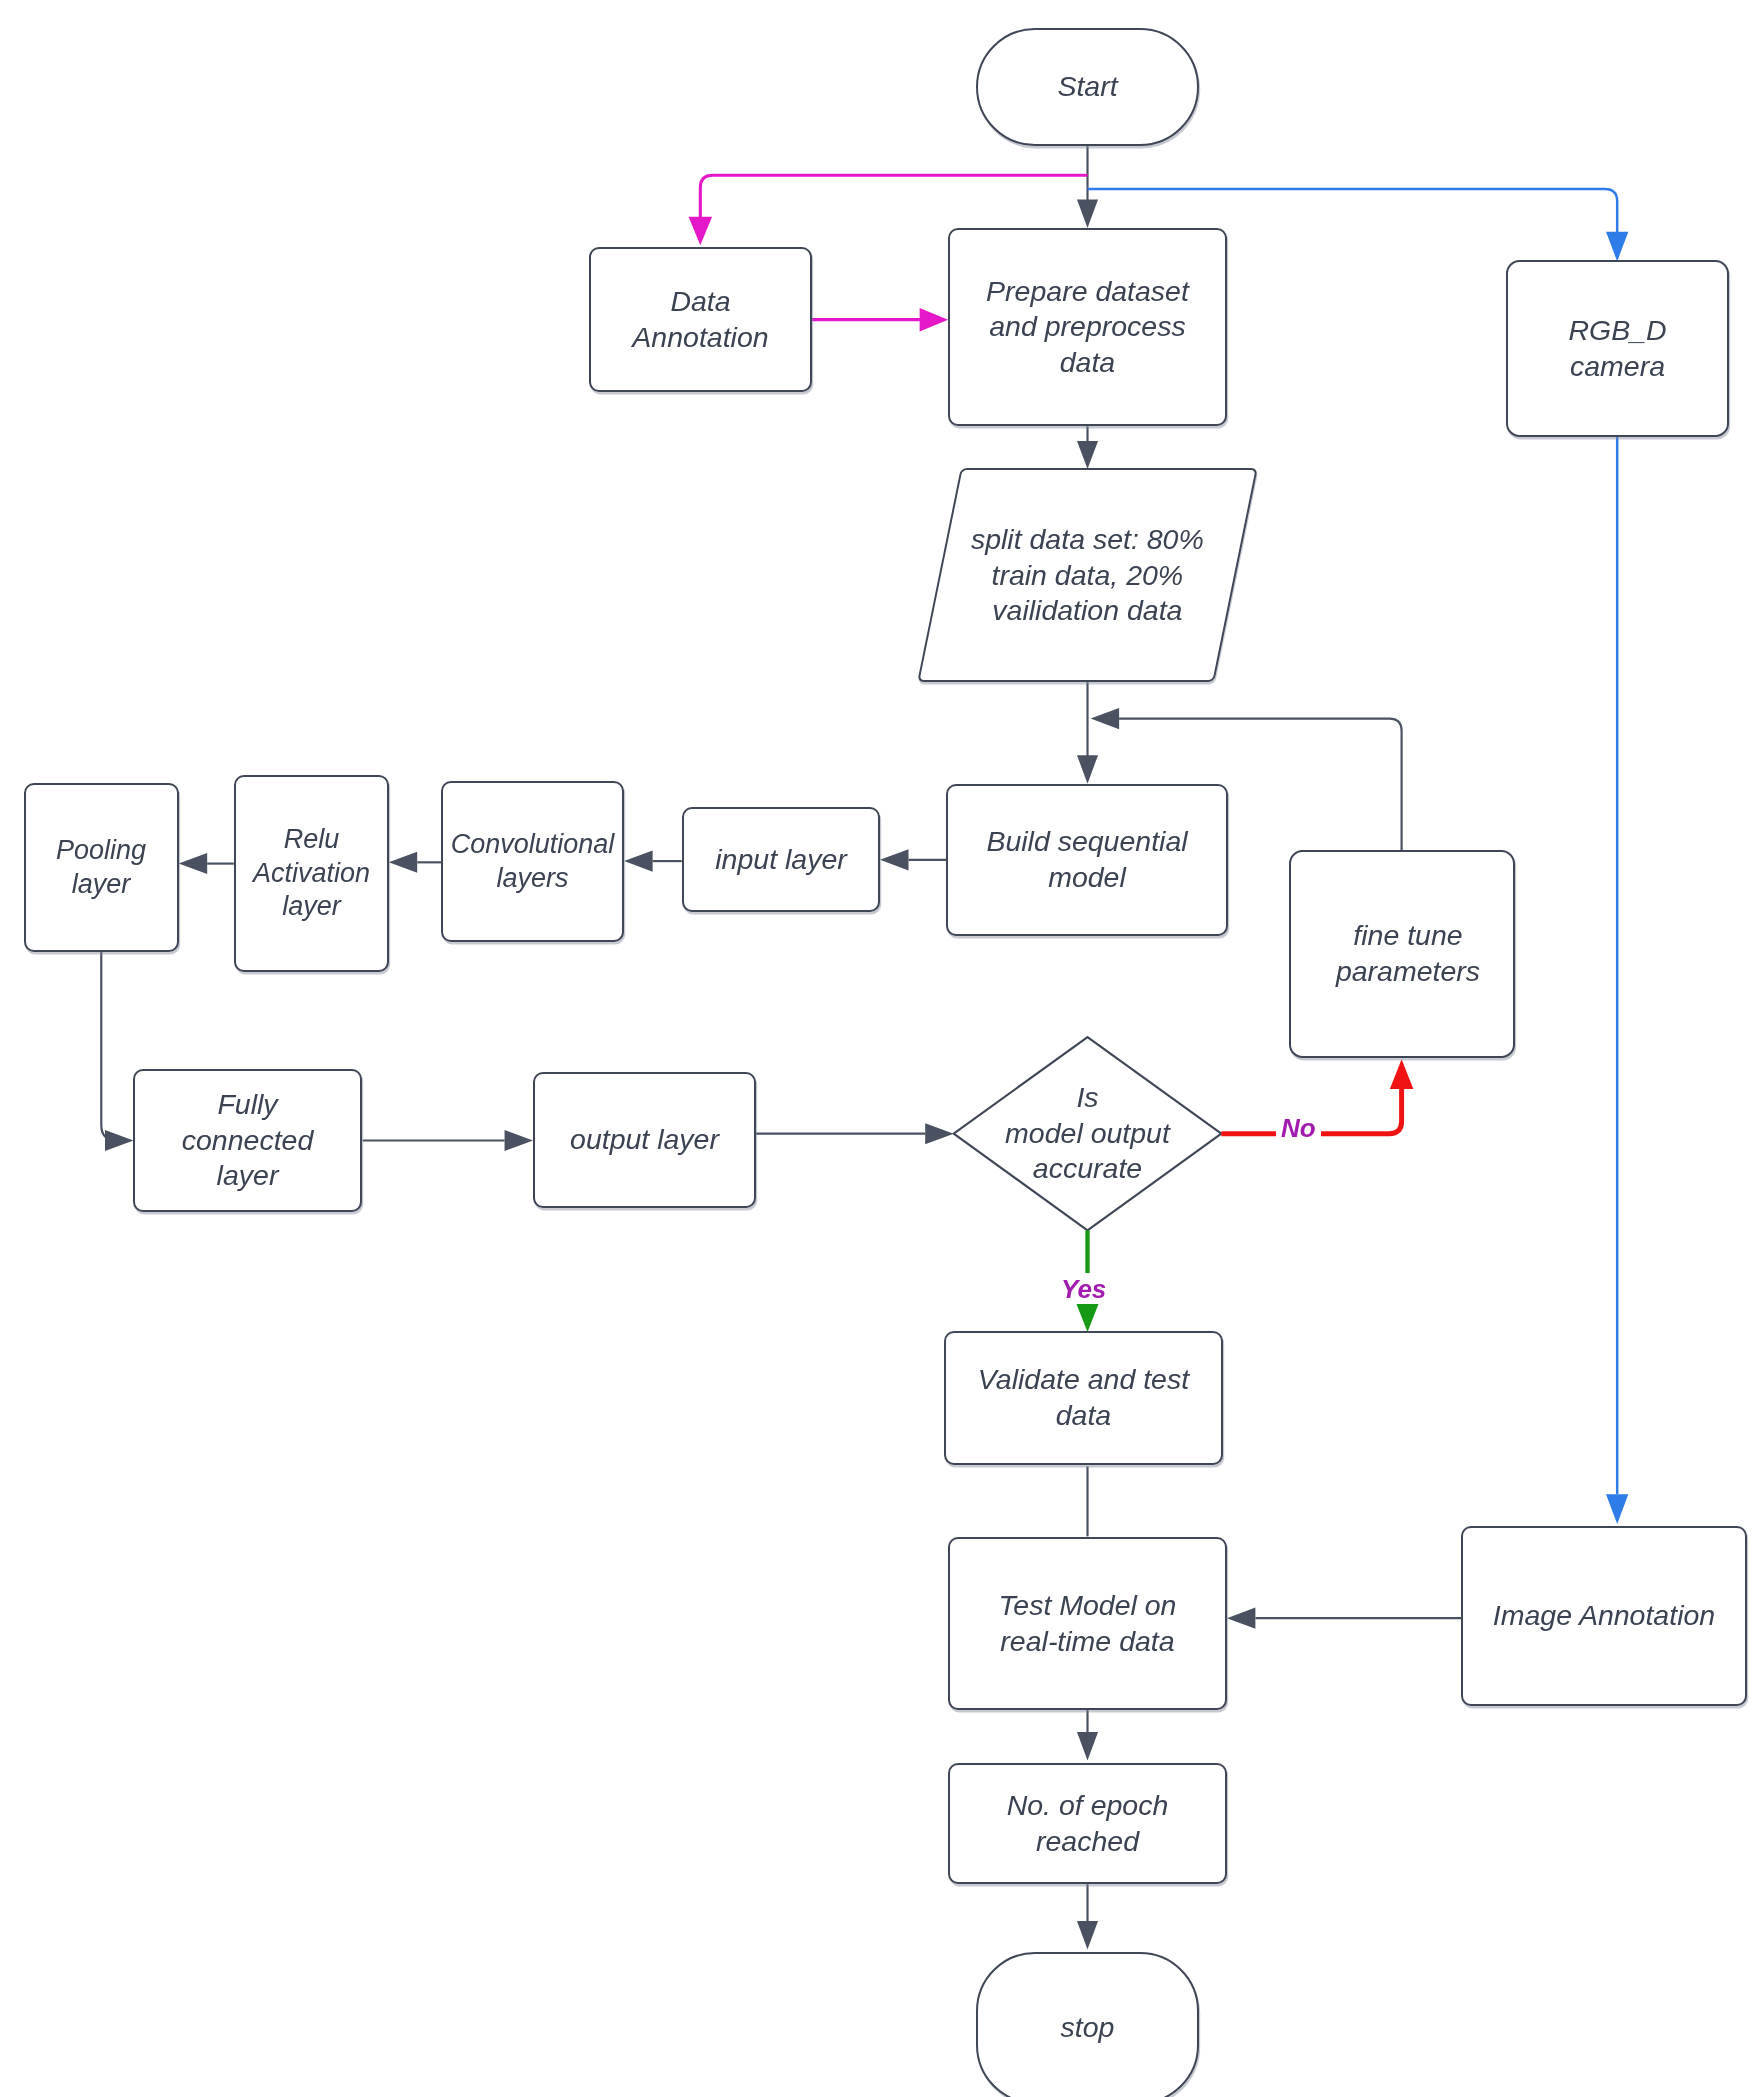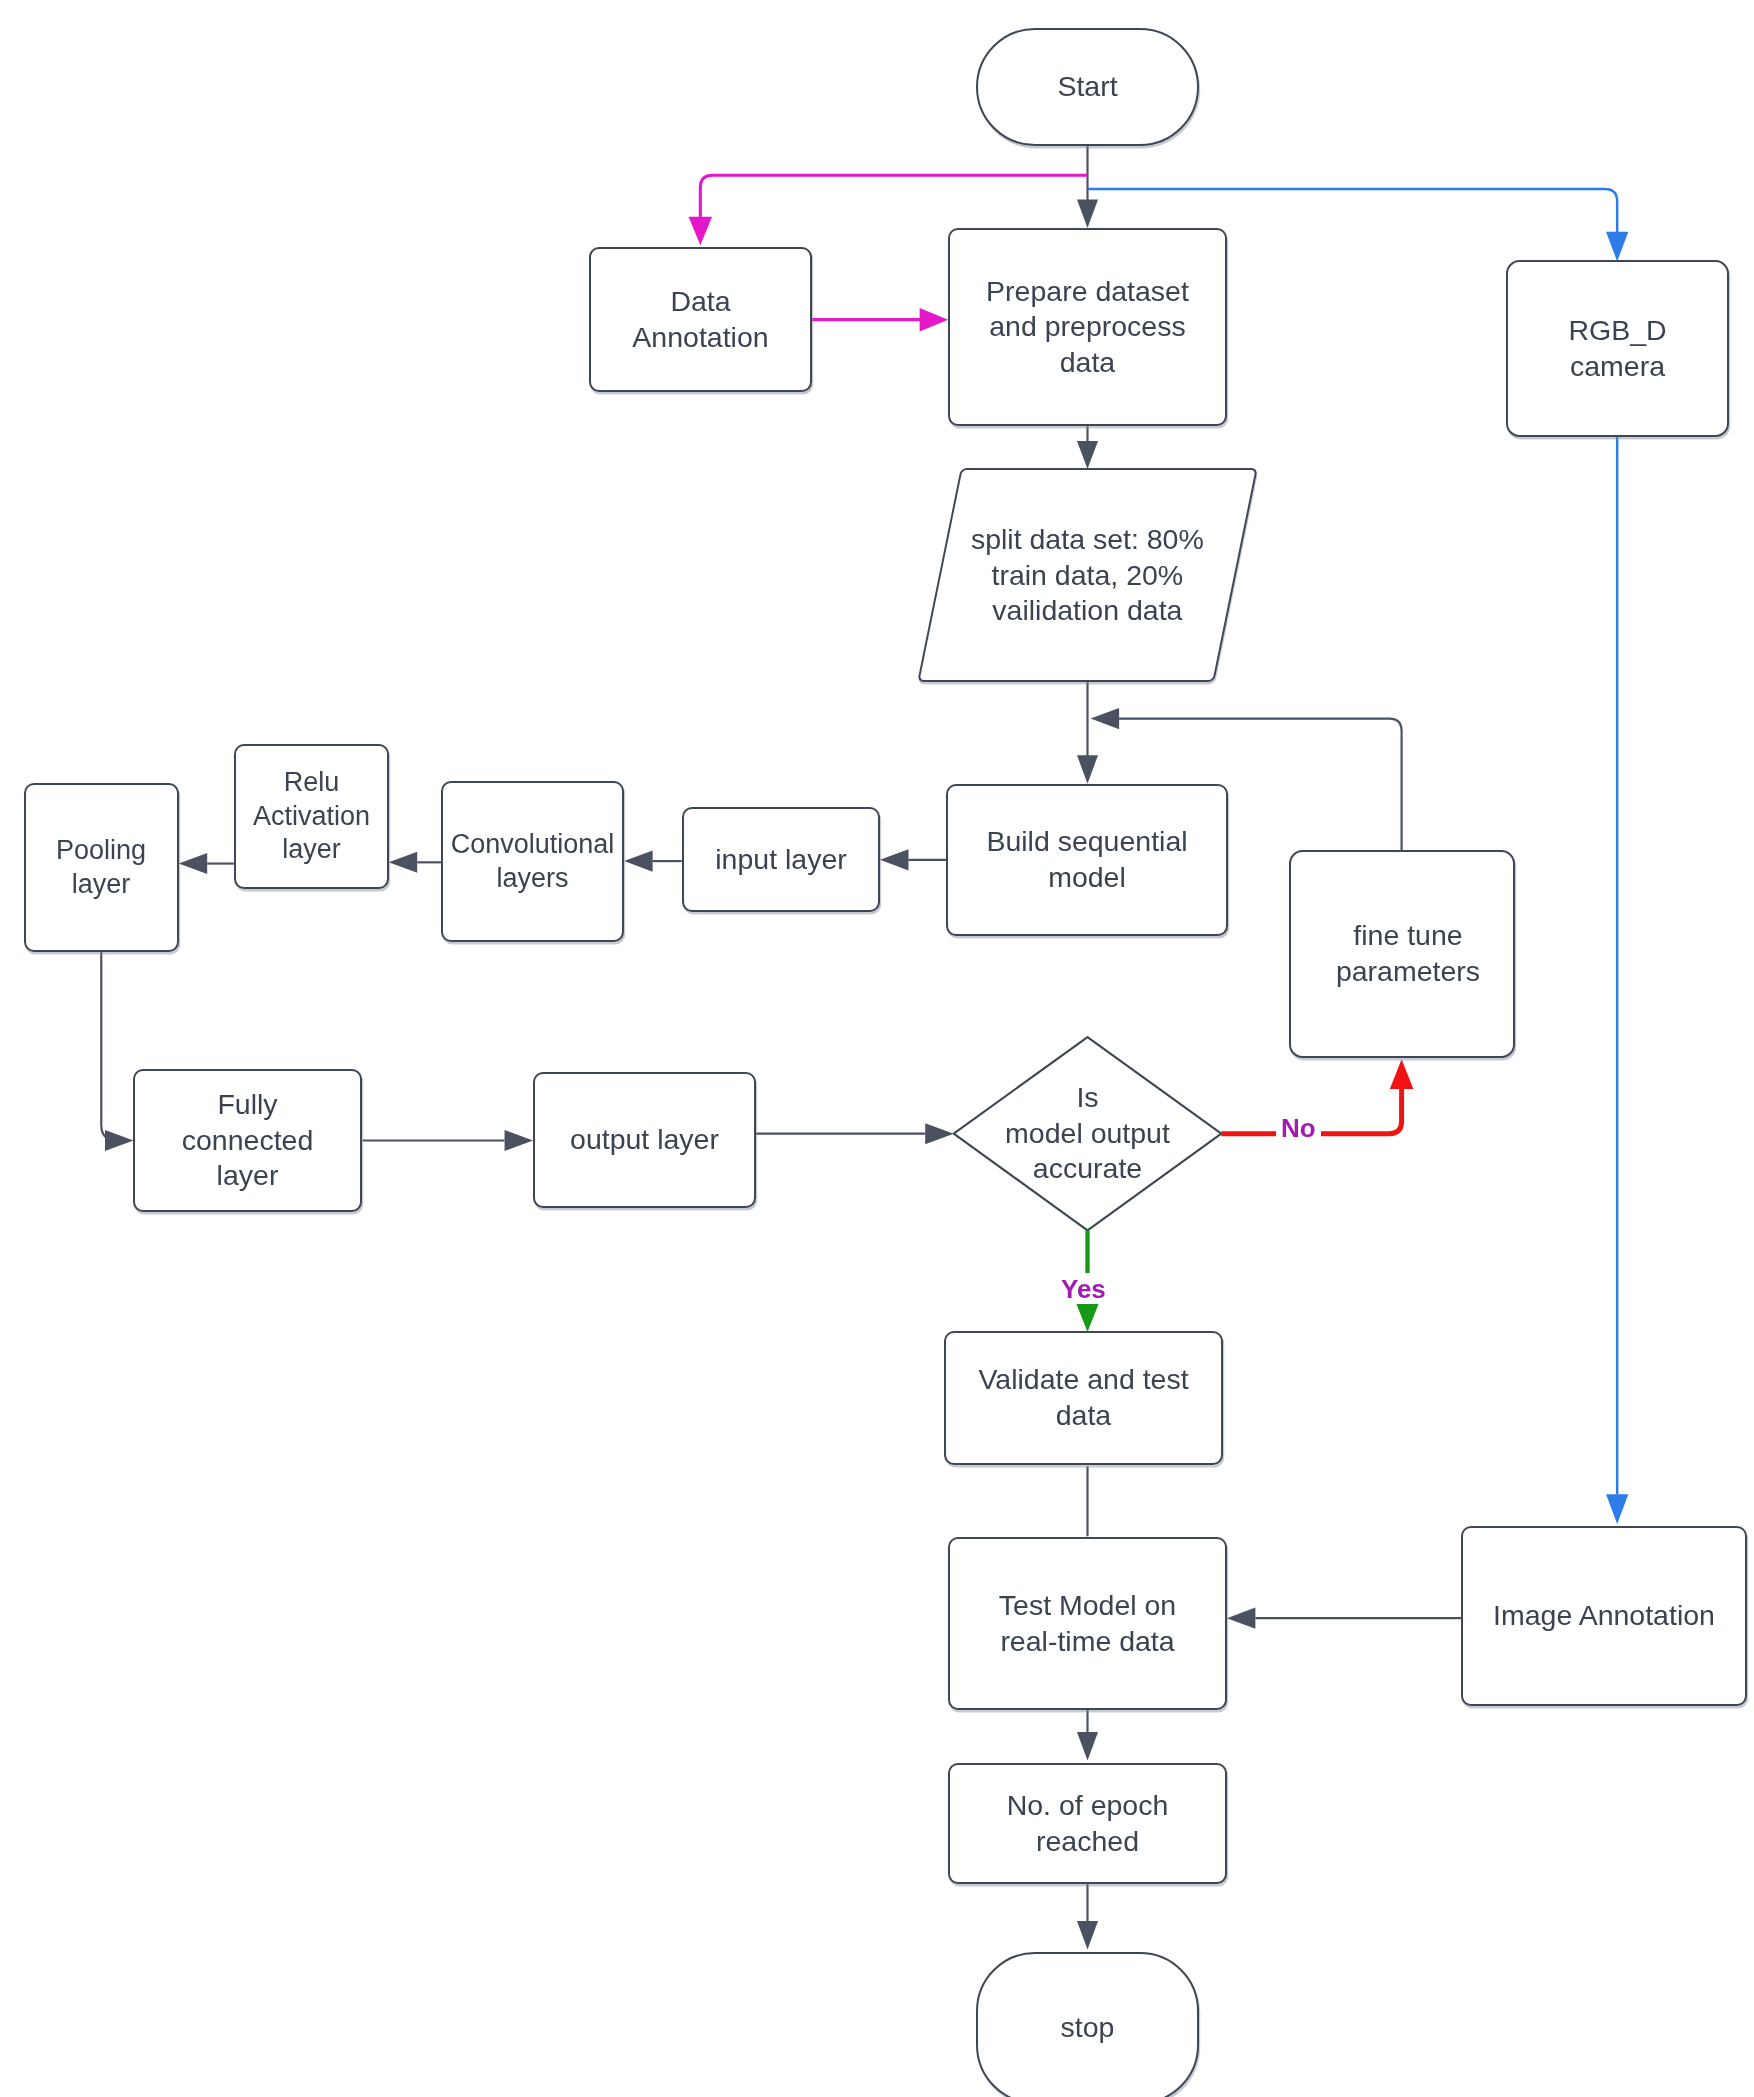--- a/index.html
+++ b/index.html
@@ -2,20 +2,21 @@
 <html style="font-size:10px"><head>
 <meta charset="utf-8">
 <style>
   html,body{margin:0;padding:0;background:#ffffff;}
   #canvas{
     position:relative;
     width:1755px;height:2097px;
     background:#ffffff;
     font-family:"Liberation Sans", sans-serif;
     overflow:hidden;
+    font-style:italic;
   }
   #edges{position:absolute;left:0;top:0;width:1755px;height:2097px;}
   .node{
     position:absolute;
     box-sizing:border-box;
     border:2.2px solid #3f4656;
     background:#ffffff;
     display:flex;align-items:center;justify-content:center;
     text-align:center;
     box-shadow:1.2px 2.5px 0 rgba(130,138,152,0.45);
@@ -152,21 +153,21 @@
 
   <div class="node rect" style="left:682px;top:807px;width:198px;height:105px;">
     <span class="node-label">input layer</span>
   </div>
 
   <div class="node rect" style="left:441px;top:781px;width:183px;height:161px;">
     <span class="node-label small-font">Convolutional
 layers</span>
   </div>
 
-  <div class="node rect" style="left:234px;top:744px;width:155px;height:145px;">
+  <div class="node rect" style="left:234px;top:775px;width:155px;height:197px;">
     <span class="node-label small-font">Relu
 Activation
 layer</span>
   </div>
 
   <div class="node rect" style="left:23.5px;top:783px;width:155px;height:169px;">
     <span class="node-label small-font">Pooling
 layer</span>
   </div>
 

